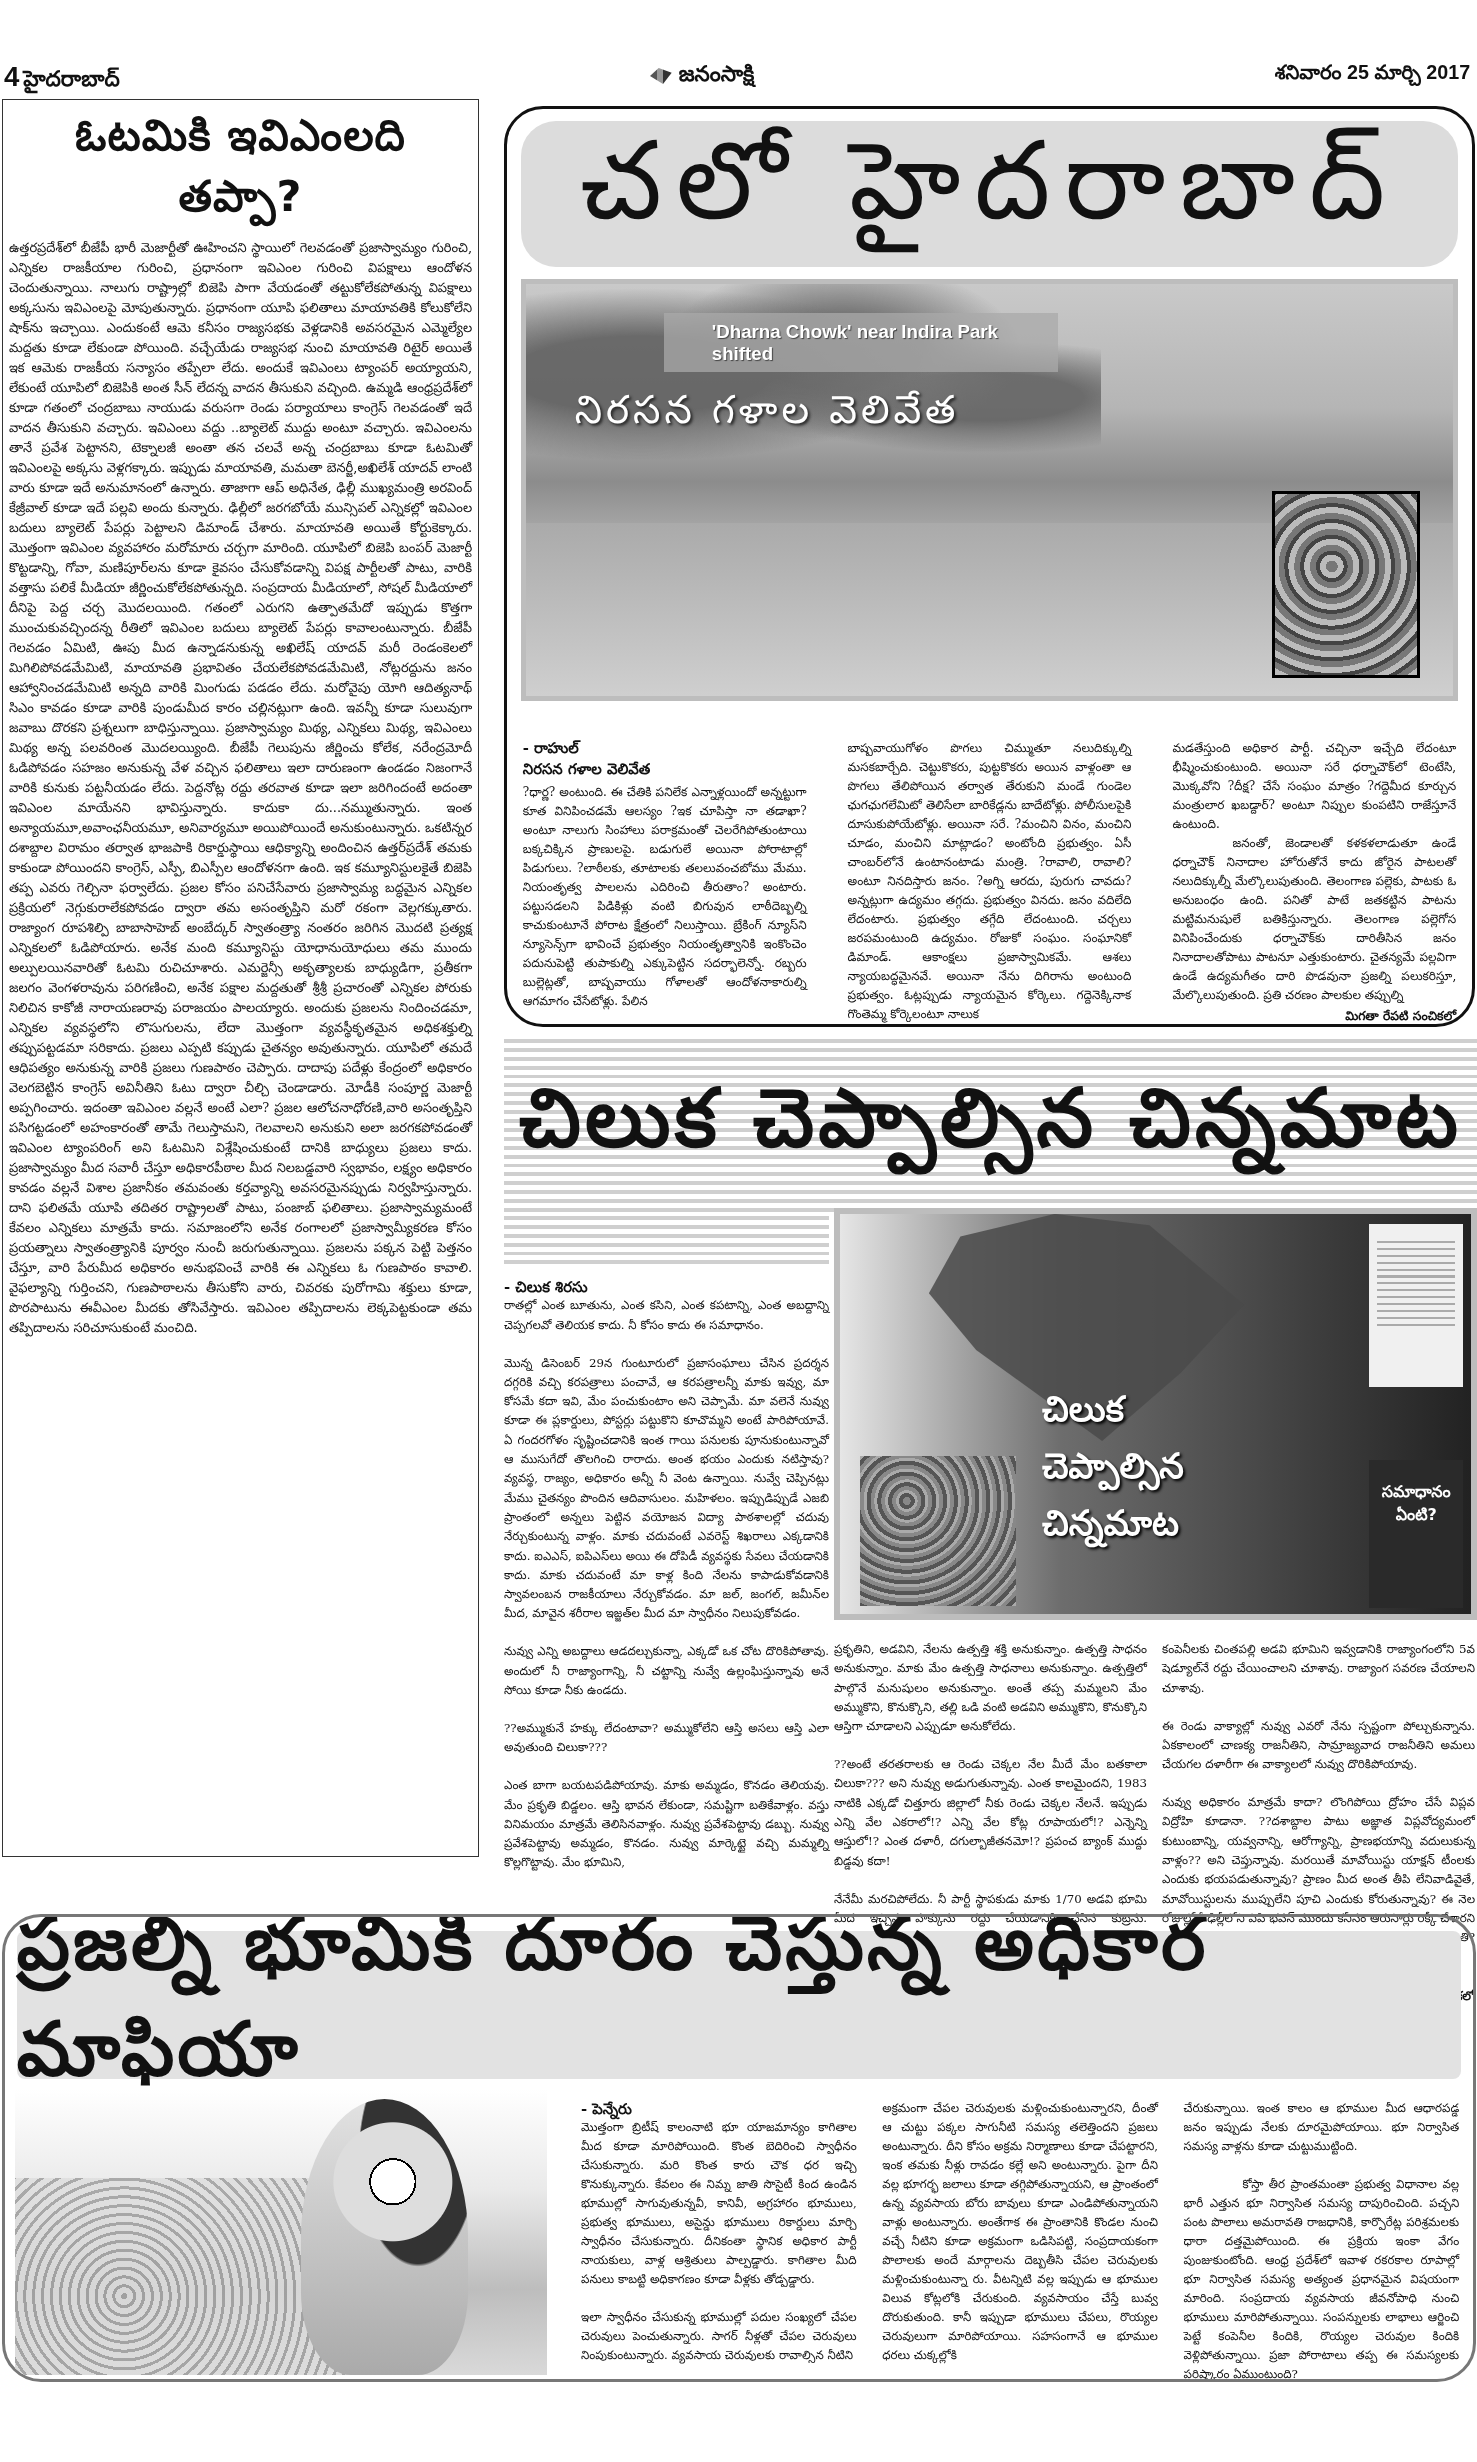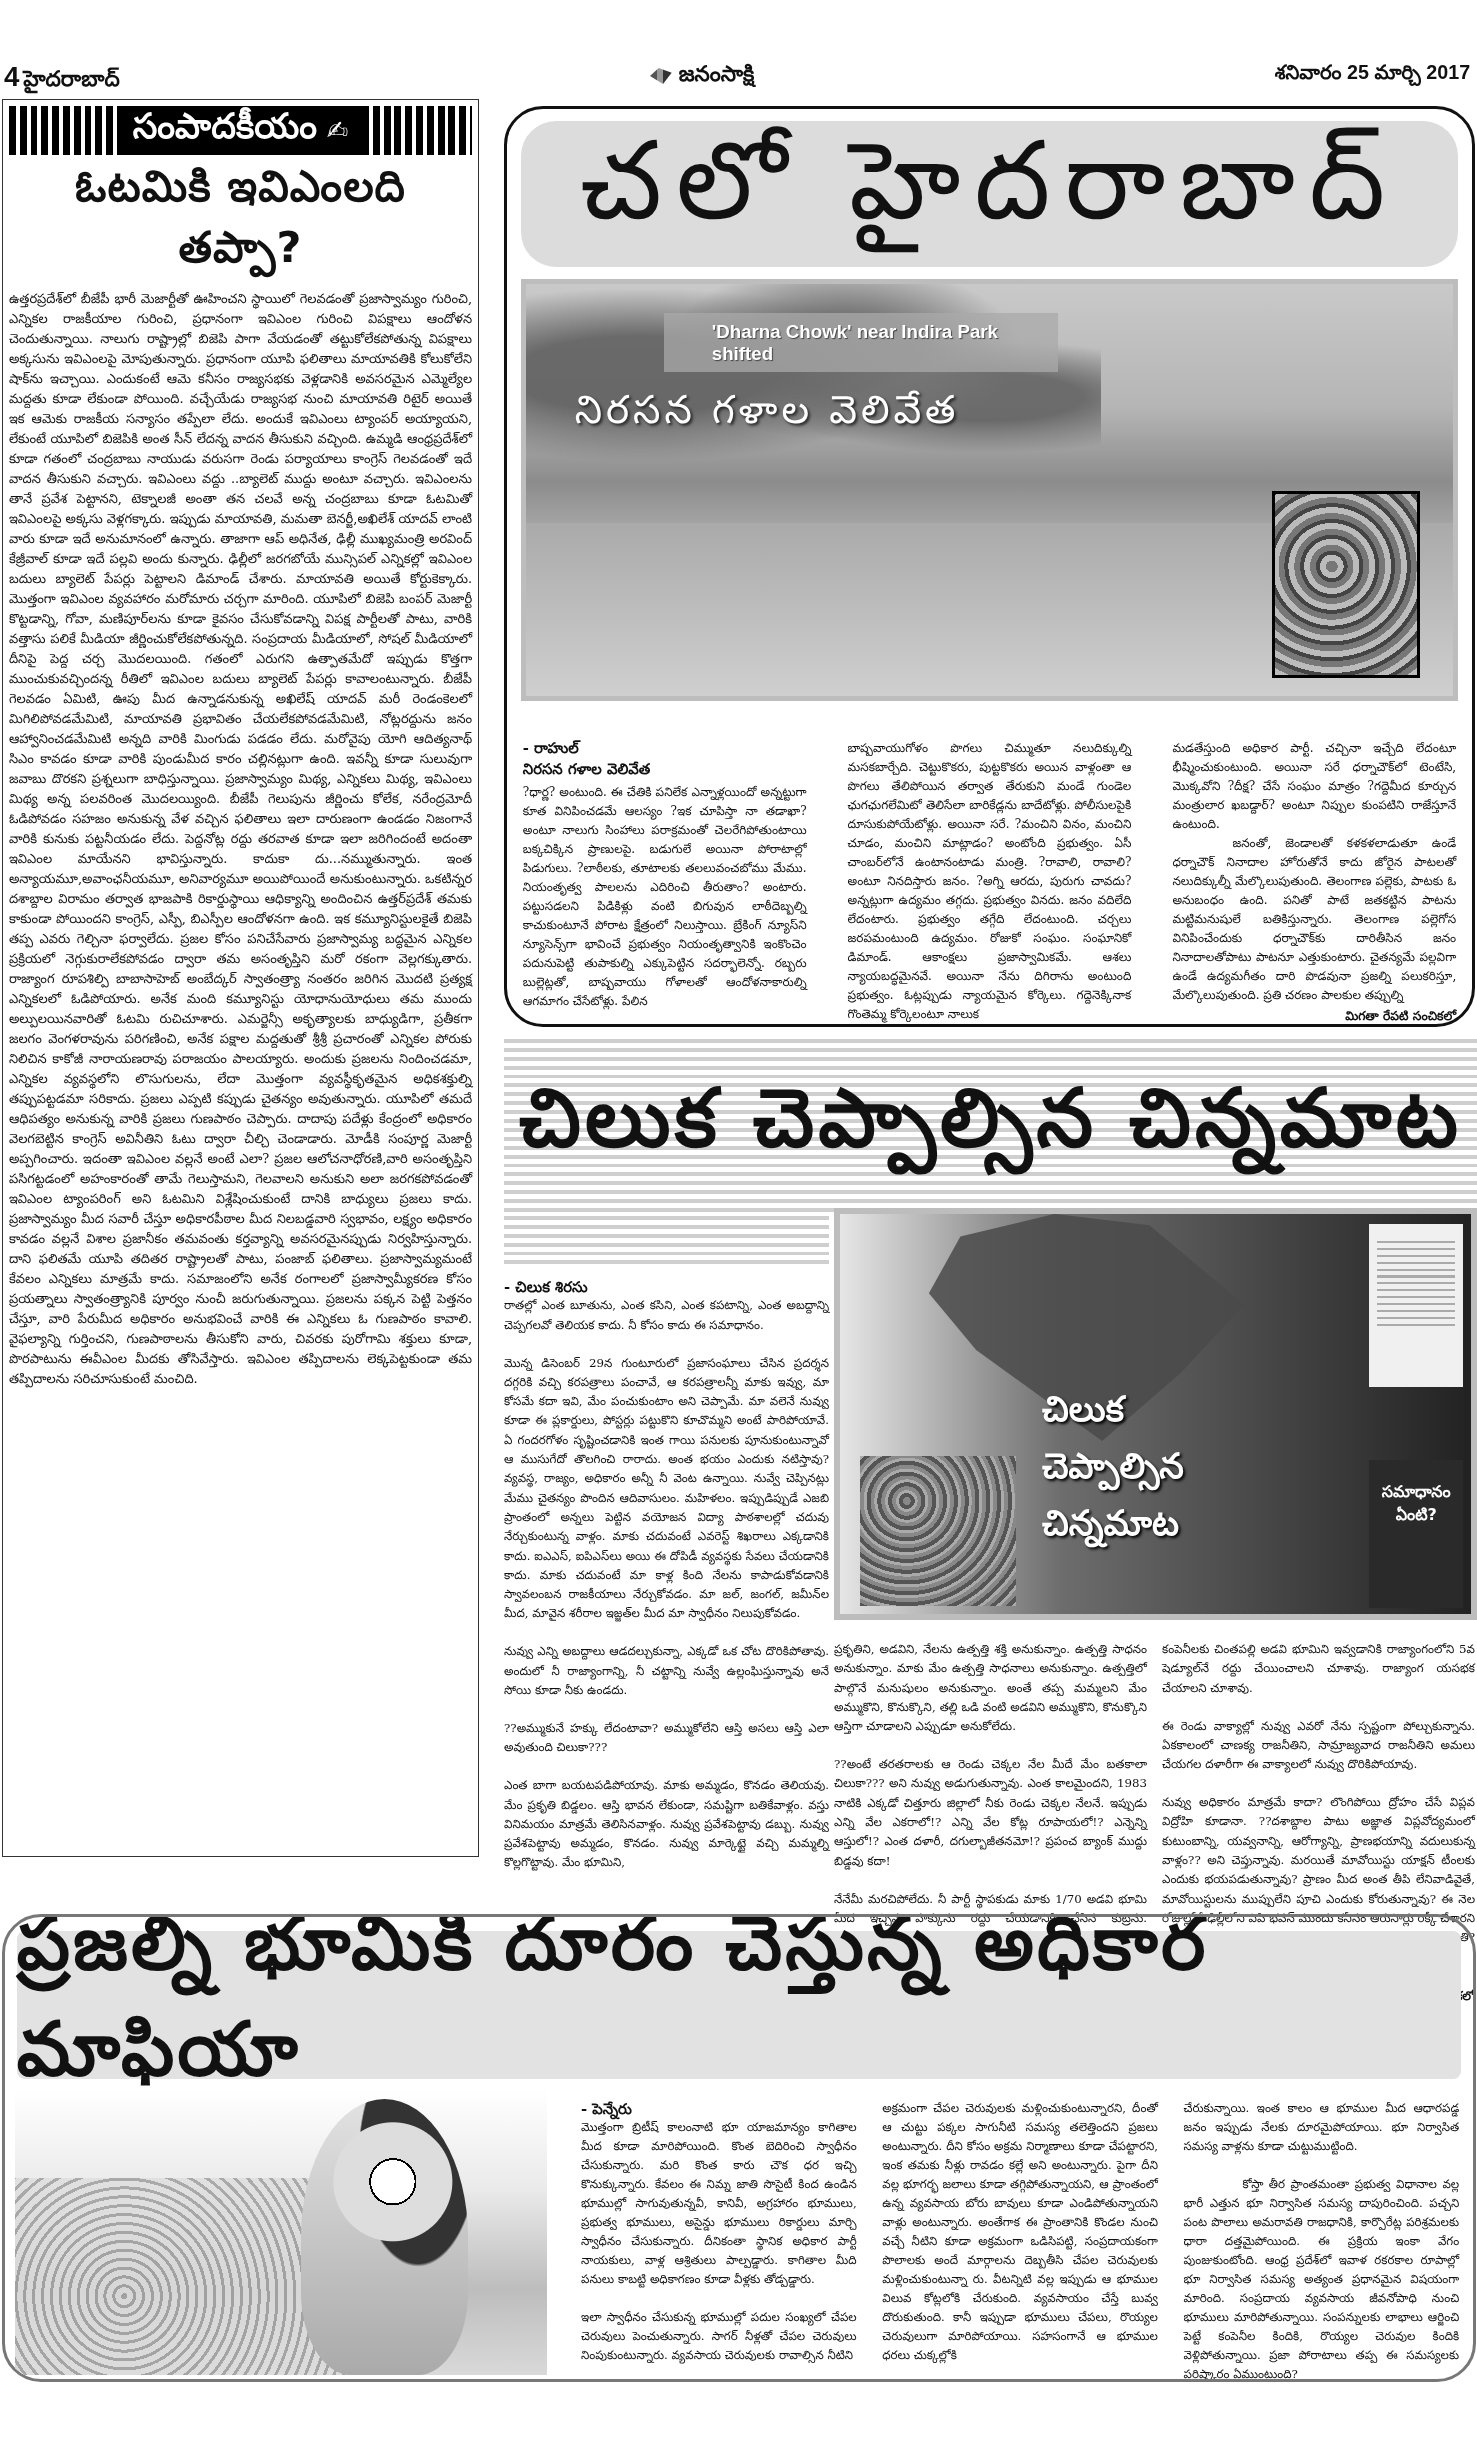--- a/index.html
+++ b/index.html
@@ -74,28 +74,20 @@
 <div class="folio folio-left">
   <span class="pg">4</span><span>హైదరాబాద్</span>
 </div>
 <div class="folio folio-center">
   <span class="logo-mark"></span>
   <span>జనంసాక్షి</span>
 </div>
 <div class="folio folio-right">శనివారం 25 మార్చి 2017</div>
 
 <div class="editorial">
-  <div class="ed-banner">
-    <div class="ed-bars"></div>
-    <div class="ed-title-box">
-      <span>సంపాదకీయం</span>
-      <span class="pen">✍</span>
-    </div>
-    <div class="ed-bars"></div>
-  </div>
   <h1 class="ed-headline">ఓటమికి ఇవిఎంలది తప్పా?</h1>
   <p class="ed-body">ఉత్తరప్రదేశ్‌లో బీజేపీ భారీ మెజార్టీతో ఊహించని స్థాయిలో గెలవడంతో ప్రజాస్వామ్యం గురించి, ఎన్నికల రాజకీయాల గురించి, ప్రధానంగా ఇవిఎంల గురించి విపక్షాలు ఆందోళన చెందుతున్నాయి. నాలుగు రాష్ట్రాల్లో బిజెపి పాగా వేయడంతో తట్టుకోలేకపోతున్న విపక్షాలు అక్కసును ఇవిఎంలపై మోపుతున్నారు. ప్రధానంగా యూపి ఫలితాలు మాయావతికి కోలుకోలేని షాక్‌ను ఇచ్చాయి. ఎందుకంటే ఆమె కనీసం రాజ్యసభకు వెళ్లడానికి అవసరమైన ఎమ్మెల్యేల మద్దతు కూడా లేకుండా పోయింది. వచ్చేయేడు రాజ్యసభ నుంచి మాయావతి రిటైర్ అయితే ఇక ఆమెకు రాజకీయ సన్యాసం తప్పేలా లేదు. అందుకే ఇవిఎంలు ట్యాంపర్ అయ్యాయని, లేకుంటే యూపిలో బిజెపికి అంత సీన్ లేదన్న వాదన తీసుకుని వచ్చింది. ఉమ్మడి ఆంధ్రప్రదేశ్‌లో కూడా గతంలో చంద్రబాబు నాయుడు వరుసగా రెండు పర్యాయాలు కాంగ్రెస్ గెలవడంతో ఇదే వాదన తీసుకుని వచ్చారు. ఇవిఎంలు వద్దు ..బ్యాలెట్ ముద్దు అంటూ వచ్చారు. ఇవిఎంలను తానే ప్రవేశ పెట్టానని, టెక్నాలజీ అంతా తన చలవే అన్న చంద్రబాబు కూడా ఓటమితో ఇవిఎంలపై అక్కసు వెళ్లగక్కారు. ఇప్పుడు మాయావతి, మమతా బెనర్జీ,అఖిలేశ్ యాదవ్ లాంటి వారు కూడా ఇదే అనుమానంలో ఉన్నారు. తాజాగా ఆప్ అధినేత, ఢిల్లీ ముఖ్యమంత్రి అరవింద్ కేజ్రీవాల్ కూడా ఇదే పల్లవి అందు కున్నారు. ఢిల్లీలో జరగబోయే మున్సిపల్ ఎన్నికల్లో ఇవిఎంల బదులు బ్యాలెట్ పేపర్లు పెట్టాలని డిమాండ్ చేశారు. మాయావతి అయితే కోర్టుకెక్కారు. మొత్తంగా ఇవిఎంల వ్యవహారం మరోమారు చర్చగా మారింది. యూపిలో బిజెపి బంపర్ మెజార్టీ కొట్టడాన్ని, గోవా, మణిపూర్‌లను కూడా కైవసం చేసుకోవడాన్ని విపక్ష పార్టీలతో పాటు, వారికి వత్తాసు పలికే మీడియా జీర్ణించుకోలేకపోతున్నది. సంప్రదాయ మీడియాలో, సోషల్ మీడియాలో దీనిపై పెద్ద చర్చ మొదలయింది. గతంలో ఎరుగని ఉత్పాతమేదో ఇప్పుడు కొత్తగా ముంచుకువచ్చిందన్న రీతిలో ఇవిఎంల బదులు బ్యాలెట్ పేపర్లు కావాలంటున్నారు. బీజేపీ గెలవడం ఏమిటి, ఊపు మీద ఉన్నాడనుకున్న అఖిలేష్ యాదవ్ మరీ రెండంకెలలో మిగిలిపోవడమేమిటి, మాయావతి ప్రభావితం చేయలేకపోవడమేమిటి, నోట్లరద్దును జనం ఆహ్వానించడమేమిటి అన్నది వారికి మింగుడు పడడం లేదు. మరోవైపు యోగి ఆదిత్యనాథ్ సిఎం కావడం కూడా వారికి పుండుమీద కారం చల్లినట్లుగా ఉంది. ఇవన్నీ కూడా సులువుగా జవాబు దొరకని ప్రశ్నలుగా బాధిస్తున్నాయి. ప్రజాస్వామ్యం మిథ్య, ఎన్నికలు మిథ్య, ఇవిఎంలు మిథ్య అన్న పలవరింత మొదలయ్యింది. బీజేపీ గెలుపును జీర్ణించు కోలేక, నరేంద్రమోదీ ఓడిపోవడం సహజం అనుకున్న వేళ వచ్చిన ఫలితాలు ఇలా దారుణంగా ఉండడం నిజంగానే వారికి కునుకు పట్టనీయడం లేదు. పెద్దనోట్ల రద్దు తరవాత కూడా ఇలా జరిగిందంటే అదంతా ఇవిఎంల మాయేనని భావిస్తున్నారు. కాదుకా దు...నమ్ముతున్నారు. ఇంత అన్యాయమూ,అవాంఛనీయమూ, అనివార్యమూ అయిపోయిందే అనుకుంటున్నారు. ఒకటిన్నర దశాబ్దాల విరామం తర్వాత భాజపాకి రికార్డుస్థాయి ఆధిక్యాన్ని అందించిన ఉత్తర్‌ప్రదేశ్ తమకు కాకుండా పోయిందని కాంగ్రెస్, ఎస్పీ, బిఎస్పీల ఆందోళనగా ఉంది. ఇక కమ్యూనిస్టులకైతే బిజెపి తప్ప ఎవరు గెల్చినా ఫర్వాలేదు. ప్రజల కోసం పనిచేసేవారు ప్రజాస్వామ్య బద్ధమైన ఎన్నికల ప్రక్రియలో నెగ్గుకురాలేకపోవడం ద్వారా తమ అసంతృప్తిని మరో రకంగా వెల్లగక్కుతారు. రాజ్యాంగ రూపశిల్పి బాబాసాహెబ్ అంబేద్కర్ స్వాతంత్ర్యా నంతరం జరిగిన మొదటి ప్రత్యక్ష ఎన్నికలలో ఓడిపోయారు. అనేక మంది కమ్యూనిస్టు యోధానుయోధులు తమ ముందు అల్పులయినవారితో ఓటమి రుచిచూశారు. ఎమర్జెన్సీ అకృత్యాలకు బాధ్యుడిగా, ప్రతీకగా జలగం వెంగళరావును పరిగణించి, అనేక పక్షాల మద్దతుతో శ్రీశ్రీ ప్రచారంతో ఎన్నికల పోరుకు నిలిచిన కాకోజీ నారాయణరావు పరాజయం పాలయ్యారు. అందుకు ప్రజలను నిందించడమా, ఎన్నికల వ్యవస్థలోని లొసుగులను, లేదా మొత్తంగా వ్యవస్థీకృతమైన అధికశక్తుల్ని తప్పుపట్టడమా సరికాదు. ప్రజలు ఎప్పటి కప్పుడు చైతన్యం అవుతున్నారు. యూపిలో తమదే ఆధిపత్యం అనుకున్న వారికి ప్రజలు గుణపాఠం చెప్పారు. దాదాపు పదేళ్లు కేంద్రంలో అధికారం వెలగబెట్టిన కాంగ్రెస్ అవినీతిని ఓటు ద్వారా చీల్చి చెండాడారు. మోడీకి సంపూర్ణ మెజార్టీ అప్పగించారు. ఇదంతా ఇవిఎంల వల్లనే అంటే ఎలా? ప్రజల ఆలోచనాధోరణి,వారి అసంతృప్తిని పసిగట్టడంలో అహంకారంతో తామే గెలుస్తామని, గెలవాలని అనుకుని అలా జరగకపోవడంతో ఇవిఎంల ట్యాంపరింగ్ అని ఓటమిని విశ్లేషించుకుంటే దానికి బాధ్యులు ప్రజలు కాదు. ప్రజాస్వామ్యం మీద సవారీ చేస్తూ అధికారపీఠాల మీద నిలబడ్డవారి స్వభావం, లక్ష్యం అధికారం కావడం వల్లనే విశాల ప్రజానీకం తమవంతు కర్తవ్యాన్ని అవసరమైనప్పుడు నిర్వహిస్తున్నారు. దాని ఫలితమే యూపి తదితర రాష్ట్రాలతో పాటు, పంజాబ్ ఫలితాలు. ప్రజాస్వామ్యమంటే కేవలం ఎన్నికలు మాత్రమే కాదు. సమాజంలోని అనేక రంగాలలో ప్రజాస్వామ్యీకరణ కోసం ప్రయత్నాలు స్వాతంత్ర్యానికి పూర్వం నుంచీ జరుగుతున్నాయి. ప్రజలను పక్కన పెట్టి పెత్తనం చేస్తూ, వారి పేరుమీద అధికారం అనుభవించే వారికి ఈ ఎన్నికలు ఓ గుణపాఠం కావాలి. వైఫల్యాన్ని గుర్తించని, గుణపాఠాలను తీసుకోని వారు, చివరకు పురోగామి శక్తులు కూడా, పొరపాటును ఈవీఎంల మీదకు తోసివేస్తారు. ఇవిఎంల తప్పిదాలను లెక్కపెట్టకుండా తమ తప్పిదాలను సరిచూసుకుంటే మంచిది.</p>
 </div>
 
 <div class="box1">
   <div class="box1-head">చలో హైదరాబాద్</div>
   <div class="photo1">
     <div class="trees"></div>
     <div class="road"></div>
     <div class="caption-en">'Dharna Chowk' near Indira Park shifted</div>
@@ -145,21 +137,21 @@
       <p>నువ్వు ఎన్ని అబద్దాలు ఆడదల్చుకున్నా, ఎక్కడో ఒక చోట దొరికిపోతావు. అందులో నీ రాజ్యాంగాన్ని, నీ చట్టాన్ని నువ్వే ఉల్లంఘిస్తున్నావు అనే సోయి కూడా నీకు ఉండదు.</p>
       <p>??అమ్ముకునే హక్కు లేదంటావా? అమ్ముకోలేని ఆస్తి అసలు ఆస్తి ఎలా అవుతుంది చిలుకా???</p>
       <p>ఎంత బాగా బయటపడిపోయావు. మాకు అమ్మడం, కొనడం తెలియవు. మేం ప్రకృతి బిడ్డలం. ఆస్తి భావన లేకుండా, సమష్టిగా బతికేవాళ్లం. వస్తు వినిమయం మాత్రమే తెలిసినవాళ్లం. నువ్వు ప్రవేశపెట్టావు డబ్బు. నువ్వు ప్రవేశపెట్టావు అమ్మడం, కొనడం. నువ్వు మార్కెట్టై వచ్చి మమ్మల్ని కొల్లగొట్టావు. మేం భూమిని,</p>
     </div>
     <div class="box2-col2 c-text">
       <p>ప్రకృతిని, అడవిని, నేలను ఉత్పత్తి శక్తి అనుకున్నాం. ఉత్పత్తి సాధనం అనుకున్నాం. మాకు మేం ఉత్పత్తి సాధనాలు అనుకున్నాం. ఉత్పత్తిలో పాల్గొనే మనుషులం అనుకున్నాం. అంతే తప్ప మమ్మలని మేం అమ్ముకొని, కొనుక్కొని, తల్లి ఒడి వంటి అడవిని అమ్ముకొని, కొనుక్కొని ఆస్తిగా చూడాలని ఎప్పుడూ అనుకోలేదు.</p>
       <p>??అంటే తరతరాలకు ఆ రెండు చెక్కల నేల మీదే మేం బతకాలా చిలుకా??? అని నువ్వు అడుగుతున్నావు. ఎంత కాలమైందని, 1983 నాటికి ఎక్కడో చిత్తూరు జిల్లాలో నీకు రెండు చెక్కల నేలనే. ఇప్పుడు ఎన్ని వేల ఎకరాలో!? ఎన్ని వేల కోట్ల రూపాయలో!? ఎన్నెన్ని ఆస్తులో!? ఎంత దళారీ, దగుల్బాజీతనమో!? ప్రపంచ బ్యాంక్ ముద్దు బిడ్డవు కదా!</p>
       <p>నేనేమీ మరచిపోలేదు. నీ పార్టీ స్థాపకుడు మాకు 1/70 అడవి భూమి మీద ఇచ్చిన హక్కును రద్దు చేయడానికి చేసిన కుట్రను. ఆదివాసేతరులైన తన ఓటర్లకు మేలు చేయడానికి ఆయన చేసిన ప్రయత్నాలను మేం వమ్ము చేశాం. అది 1989. నువ్వు రెండు ఆకులు ఎక్కువ చదువుకున్నావు. అందుకే 2000 సంవత్సరంలో</p>
     </div>
     <div class="box2-col3 c-text">
-      <p>కంపెనీలకు చింతపల్లి అడవి భూమిని ఇవ్వడానికి రాజ్యాంగంలోని 5వ షెడ్యూల్‌నే రద్దు చేయించాలని చూశావు. రాజ్యాంగ యసభక చేయాలని చూశావు.</p>
+      <p>కంపెనీలకు చింతపల్లి అడవి భూమిని ఇవ్వడానికి రాజ్యాంగంలోని 5వ షెడ్యూల్‌నే రద్దు చేయించాలని చూశావు. రాజ్యాంగ సవరణ చేయాలని చూశావు.</p>
       <p>ఈ రెండు వాక్యాల్లో నువ్వు ఎవరో నేను స్పష్టంగా పోల్చుకున్నాను. ఏకకాలంలో చాణక్య రాజనీతిని, సామ్రాజ్యవాద రాజనీతిని అమలు చేయగల దళారీగా ఈ వాక్యాలలో నువ్వు దొరికిపోయావు.</p>
       <p>నువ్వు అధికారం మాత్రమే కాదా? లొంగిపోయి ద్రోహం చేసే విప్లవ విద్రోహి కూడానా. ??దశాబ్దాల పాటు అజ్ఞాత విప్లవోద్యమంలో కుటుంబాన్ని, యవ్వనాన్ని, ఆరోగ్యాన్ని, ప్రాణభయాన్ని వదులుకున్న వాళ్లం?? అని చెప్తున్నావు. మరయితే మావోయిస్టు యాక్షన్ టీంలకు ఎందుకు భయపడుతున్నావు? ప్రాణం మీద అంత తీపి లేనివాడివైతే, మావోయిస్టులను ముప్పులేని పూచి ఎందుకు కోరుతున్నావు? ఈ నెల రోజుల్లోనే ఢిల్లీలోని ఎపి భవన్ ముందు కనీసం ఆరుసార్లు రెక్కీ చేశారని జనమేజయుని వలె ఎందుకు వణికిపోతున్నావు? ఏమిటి నీ పరిస్థితి? ఆ పరిస్థితి ఇతరులకు రాకూడదనంత నీచమైన</p>
       <div class="signoff">మిగతా రేపటి సంచికలో</div>
     </div>
   </div>
 </div>
 
 <div class="box3">
   <div class="box3-head">ప్రజల్ని భూమికి దూరం చేస్తున్న అధికార మాఫియా</div>
   <div class="cartoon">

